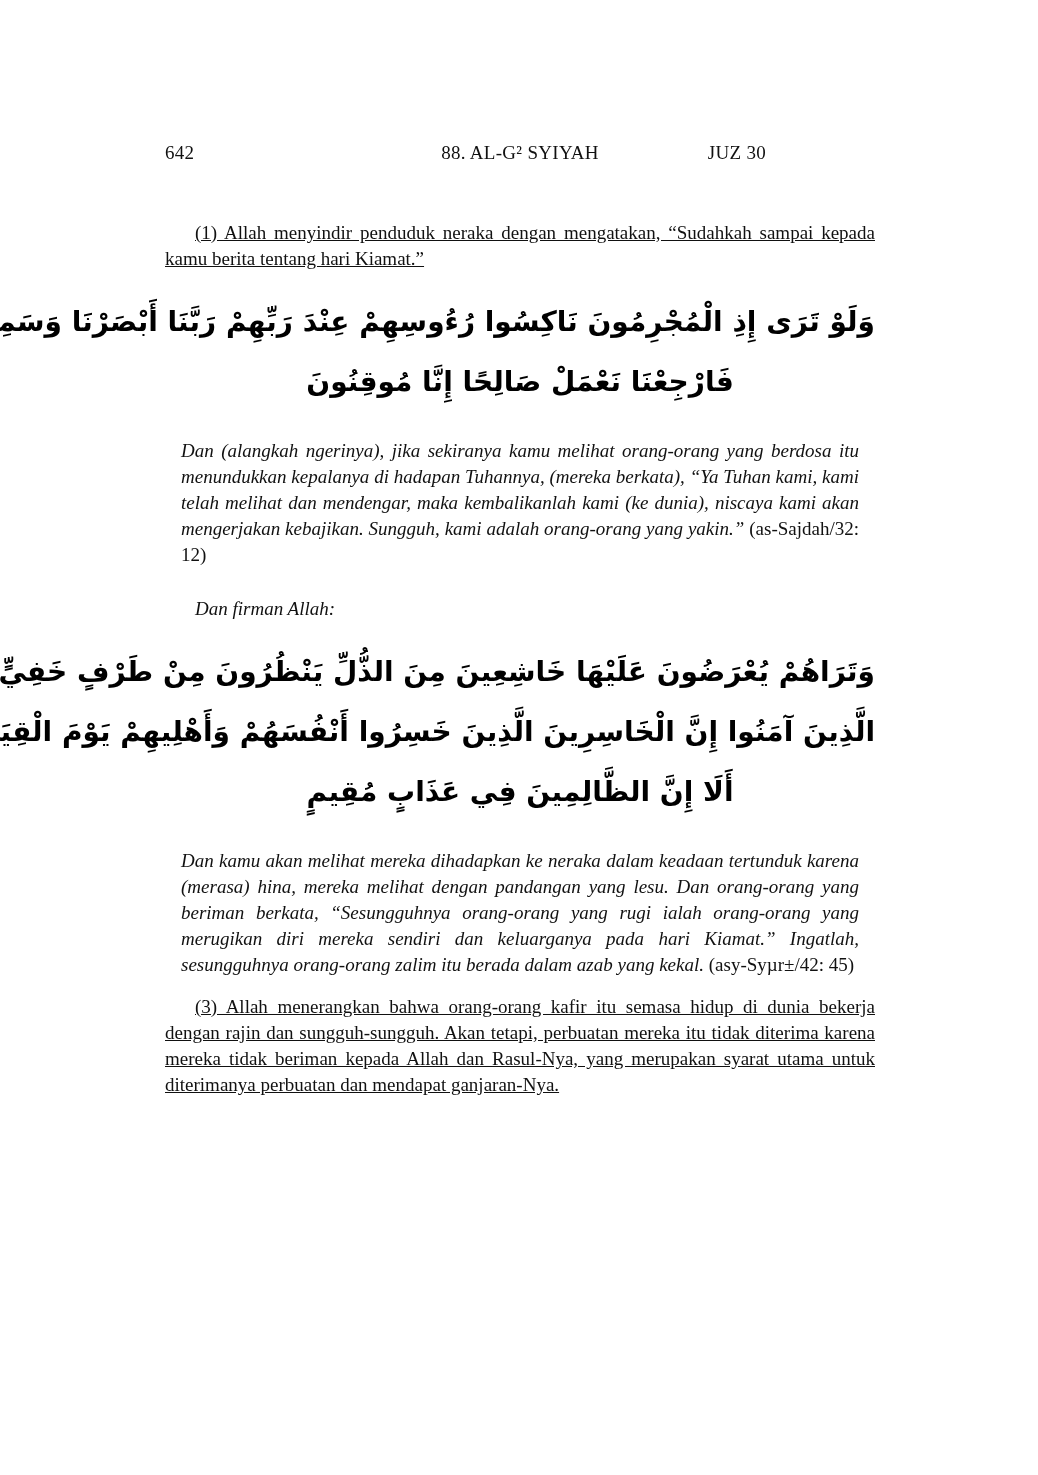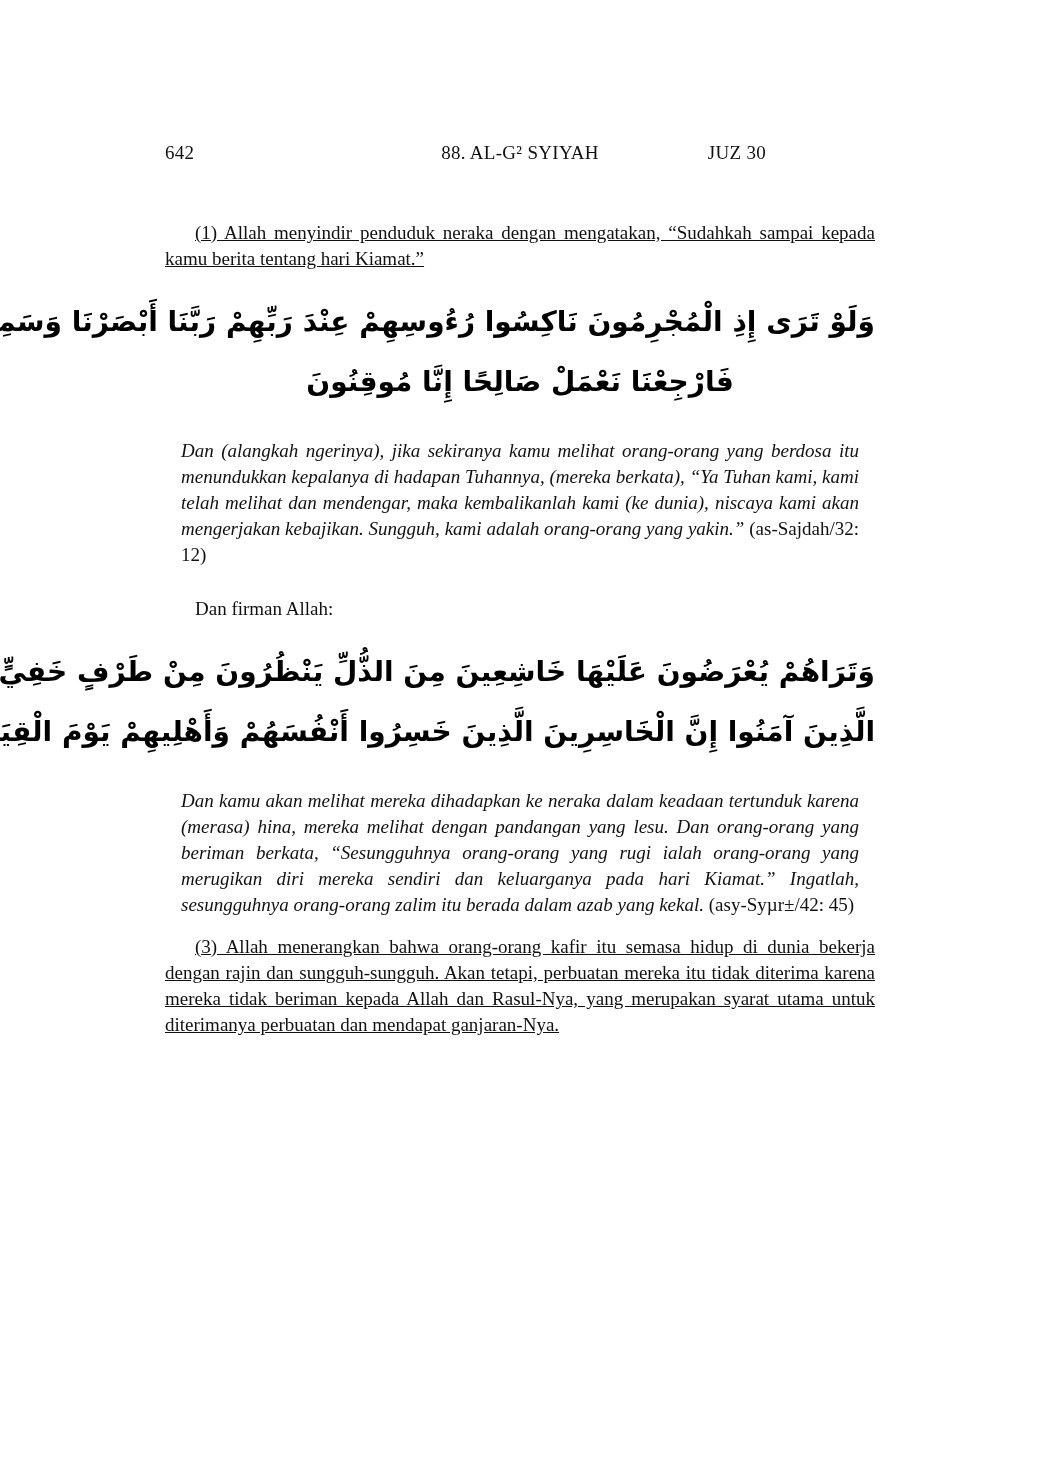--- a/index.html
+++ b/index.html
@@ -56,20 +56,21 @@
     text-align: justify;
     line-height: 26px;
     font-style: italic;
   }
   p.trans .cite { font-style: normal; }
 
   p.firman {
     margin: 28px 0 0 0;
     text-indent: 30px;
     line-height: 26px;
+    font-style: italic;
   }
   .after-trans { margin-top: 28px; }
 </style>
 </head>
 <body>
 
 <div class="page">
 
   <header class="page-header">
     <span class="pn">642</span>
@@ -86,20 +87,21 @@
       <div class="arabic-line" dir="rtl">فَارْجِعْنَا نَعْمَلْ صَالِحًا إِنَّا مُوقِنُونَ</div>
     </div>
 
     <p class="trans"><span>Dan (alangkah ngerinya), jika sekiranya kamu melihat orang-orang yang berdosa itu menundukkan kepalanya di hadapan Tuhannya, (mereka berkata), “Ya Tuhan kami, kami telah melihat dan mendengar, maka kembalikanlah kami (ke dunia), niscaya kami akan mengerjakan kebajikan. Sungguh, kami adalah orang-orang yang yakin.”</span> <span class="cite">(as-Sajdah/32: 12)</span></p>
 
     <p class="firman">Dan firman Allah:</p>
 
     <div class="arabic-block">
       <div class="arabic-line" dir="rtl">وَتَرَاهُمْ يُعْرَضُونَ عَلَيْهَا خَاشِعِينَ مِنَ الذُّلِّ يَنْظُرُونَ مِنْ طَرْفٍ خَفِيٍّ وَقَالَ</div>
       <div class="arabic-line" dir="rtl">الَّذِينَ آمَنُوا إِنَّ الْخَاسِرِينَ الَّذِينَ خَسِرُوا أَنْفُسَهُمْ وَأَهْلِيهِمْ يَوْمَ الْقِيَامَةِ</div>
+      <div class="arabic-line" dir="rtl">أَلَا إِنَّ الظَّالِمِينَ فِي عَذَابٍ مُقِيمٍ</div>
     </div>
 
     <p class="trans"><span>Dan kamu akan melihat mereka dihadapkan ke neraka dalam keadaan tertunduk karena (merasa) hina, mereka melihat dengan pandangan yang lesu. Dan orang-orang yang beriman berkata, “Sesungguhnya orang-orang yang rugi ialah orang-orang yang merugikan diri mereka sendiri dan keluarganya pada hari Kiamat.” Ingatlah, sesungguhnya orang-orang zalim itu berada dalam azab yang kekal.</span> <span class="cite">(asy-Syµr±/42: 45)</span></p>
 
     <p class="para indent after-trans">(3) Allah menerangkan bahwa orang-orang kafir itu semasa hidup di dunia bekerja dengan rajin dan sungguh-sungguh. Akan tetapi, perbuatan mereka itu tidak diterima karena mereka tidak beriman kepada Allah dan Rasul-Nya, yang merupakan syarat utama untuk diterimanya perbuatan dan mendapat ganjaran-Nya.</p>
 
   </main>
 
 </div>
 

